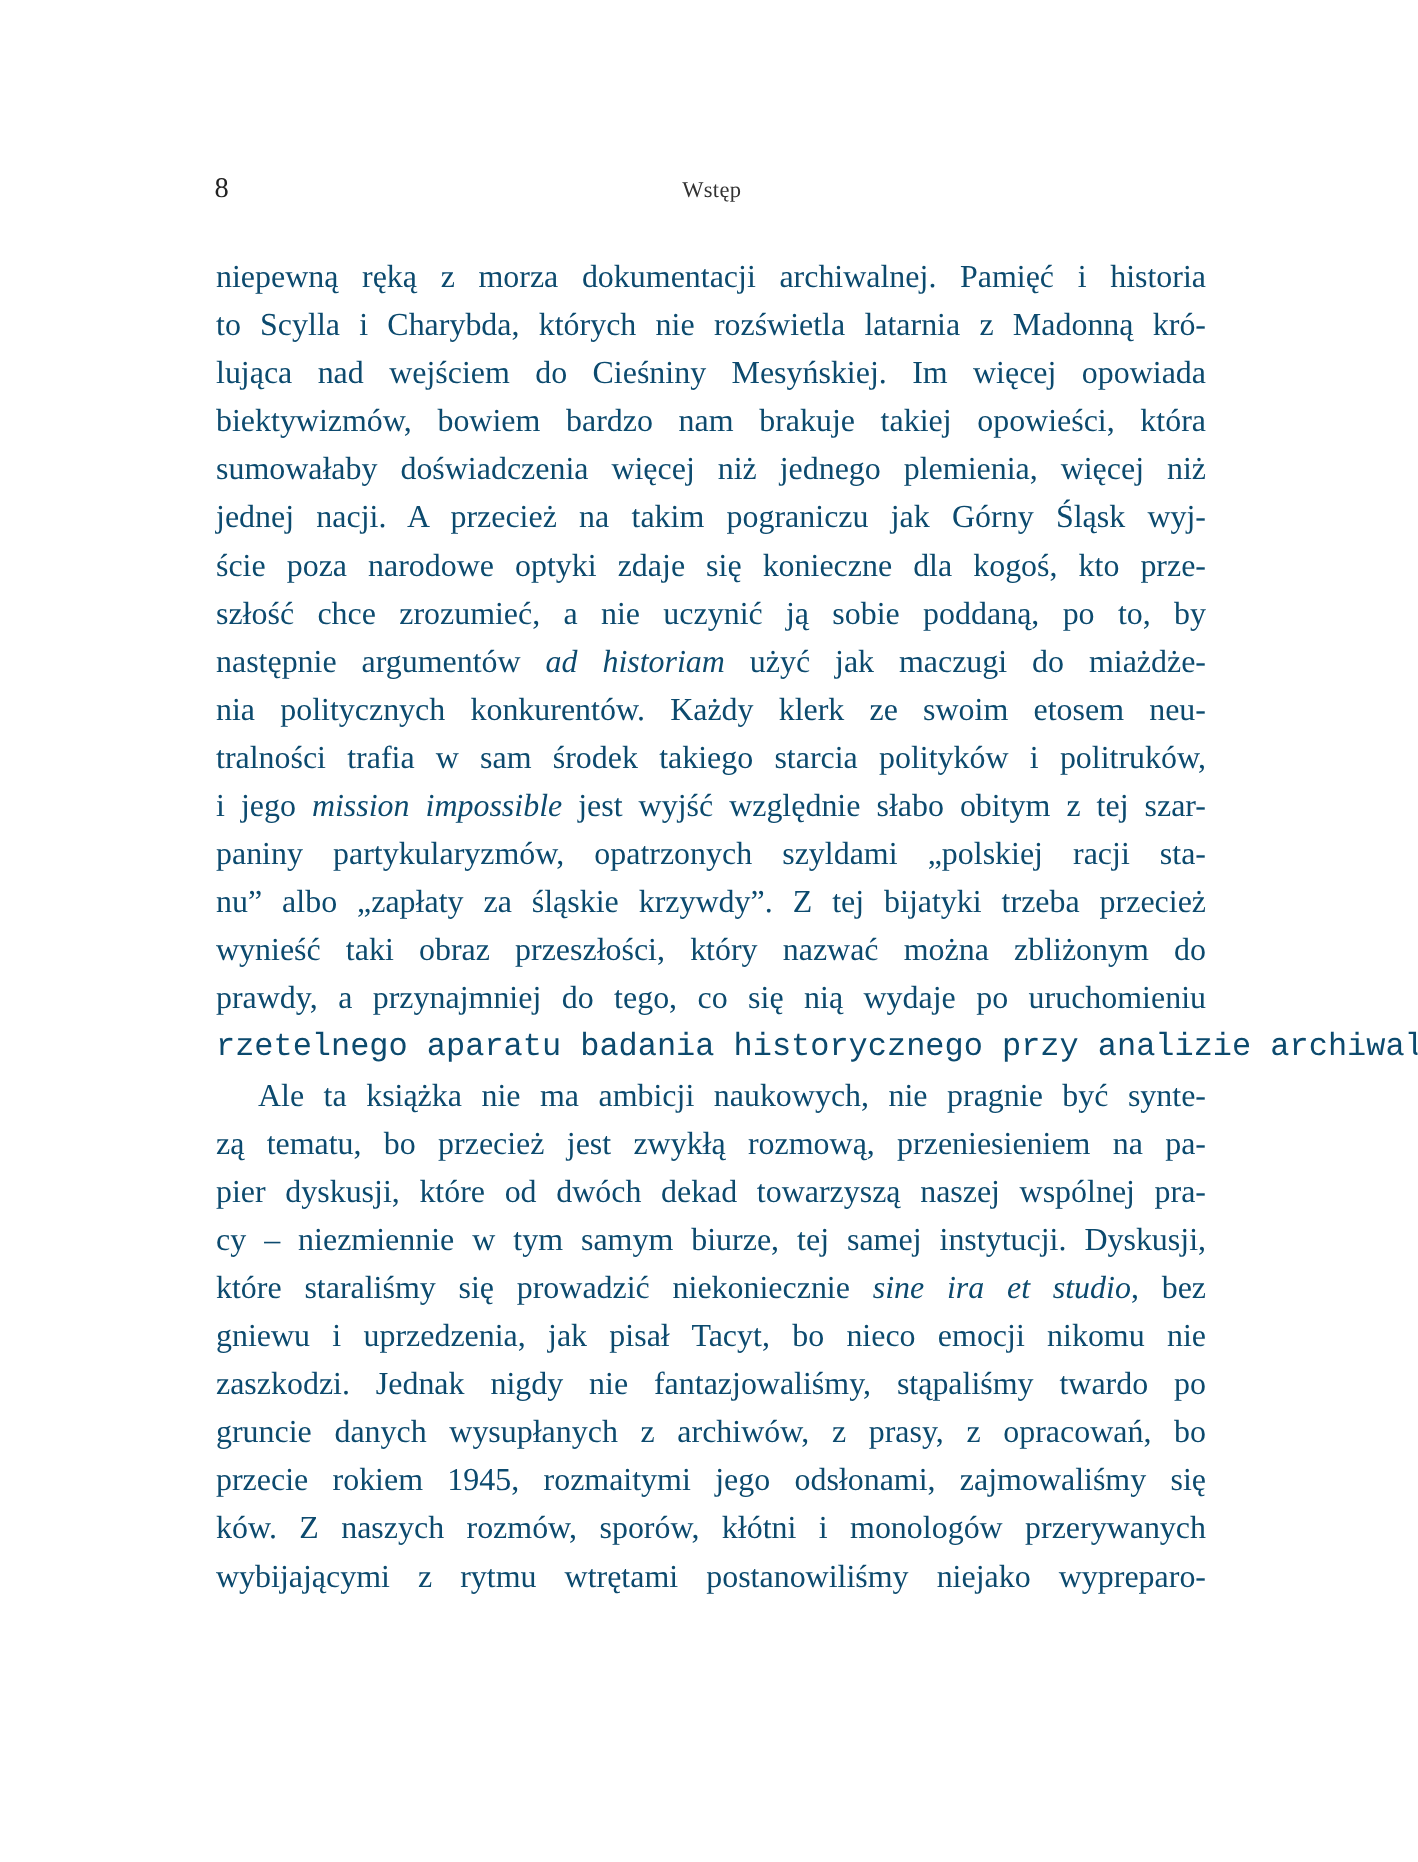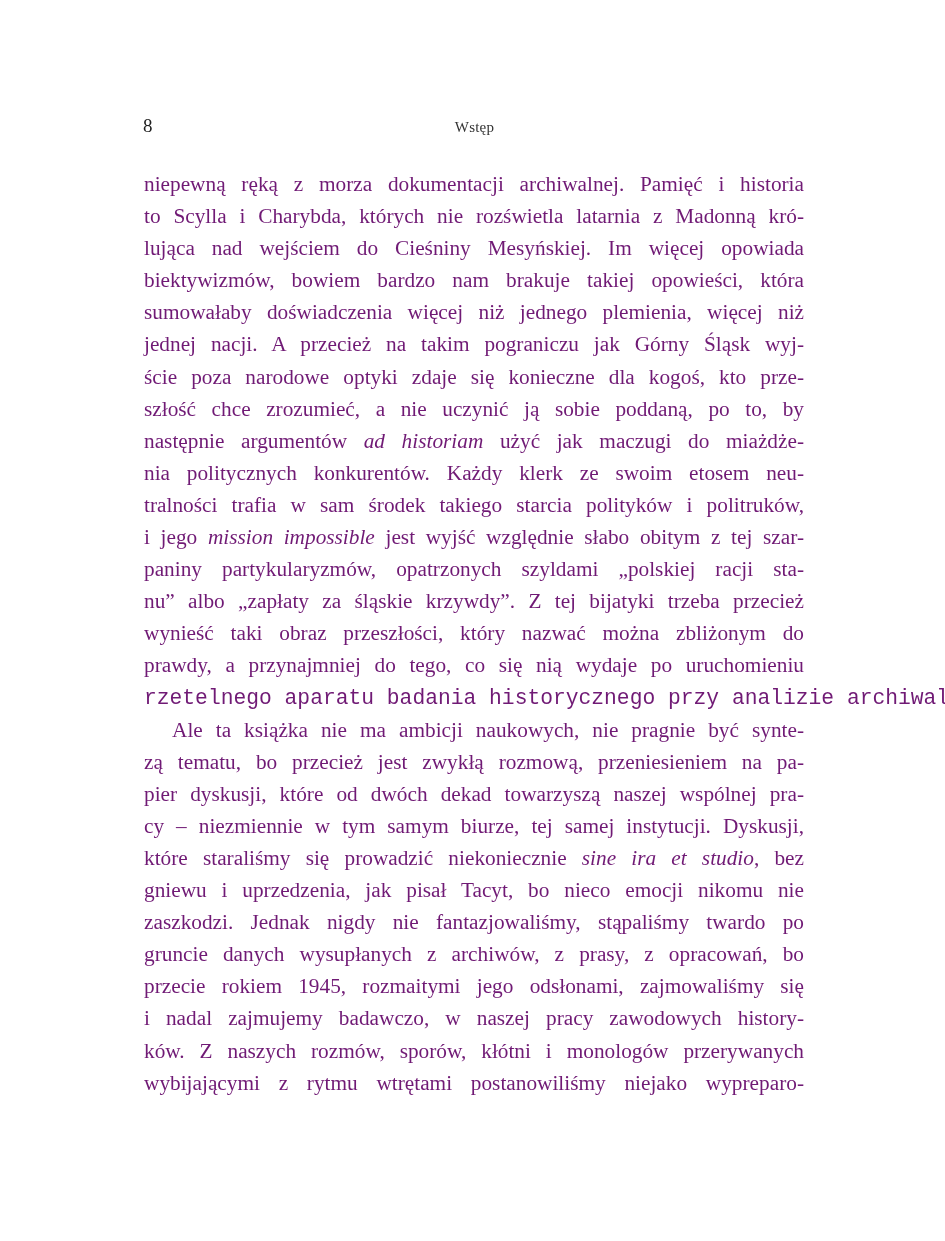--- a/index.html
+++ b/index.html
@@ -11,21 +11,21 @@
   }
   .running-head {
     position: absolute; left: 0; width: 945px; top: 117px; text-align: center;
     font-family: "Liberation Serif", "DejaVu Serif", serif;
     font-size: 15px; line-height: 20px; color: #333; letter-spacing: 0.2px;
     padding-left: 2px;
   }
   .body-text {
     position: absolute; left: 144px; top: 168px; width: 660px;
     font-family: "Liberation Serif", "DejaVu Serif", serif;
-    font-size: 21.3px; line-height: 32.1px; color: #701a75;
+    font-size: 21.3px; line-height: 32.1px; color: #0c4a6e;
   }
   .line {
     display: block; white-space: nowrap; text-align: justify; text-align-last: justify;
     height: 32.1px; overflow: visible;
   }
   .line.last { text-align-last: left; font-family: Liberation Mono, monospace; }
   .line.indent { padding-left: 28px; }
   .line em { font-style: italic; }
 </style>
 </head>
@@ -57,18 +57,17 @@
       <div>
         <span class="line indent"><span>Ale ta książka nie ma ambicji naukowych, nie pragnie być synte-</span></span>
         <span class="line"><span>zą tematu, bo przecież jest zwykłą rozmową, przeniesieniem na pa-</span></span>
         <span class="line"><span>pier dyskusji, które od dwóch dekad towarzyszą naszej wspólnej pra-</span></span>
         <span class="line"><span>cy – niezmiennie w tym samym biurze, tej samej instytucji. Dyskusji,</span></span>
         <span class="line"><span>które staraliśmy się prowadzić niekoniecznie </span><em>sine ira et studio</em><span>, bez</span></span>
         <span class="line"><span>gniewu i uprzedzenia, jak pisał Tacyt, bo nieco emocji nikomu nie</span></span>
         <span class="line"><span>zaszkodzi. Jednak nigdy nie fantazjowaliśmy, stąpaliśmy twardo po</span></span>
         <span class="line"><span>gruncie danych wysupłanych z archiwów, z prasy, z opracowań, bo</span></span>
         <span class="line"><span>przecie rokiem 1945, rozmaitymi jego odsłonami, zajmowaliśmy się</span></span>
-        <span class="line"><span>i nadal zajmujemy badawczo, w naszej pracy zawodowych history-</span></span>
         <span class="line"><span>ków. Z naszych rozmów, sporów, kłótni i monologów przerywanych</span></span>
         <span class="line"><span>wybijającymi z rytmu wtrętami postanowiliśmy niejako wypreparo-</span></span>
       </div>
     </div>
 </div>
 
 </body></html>

